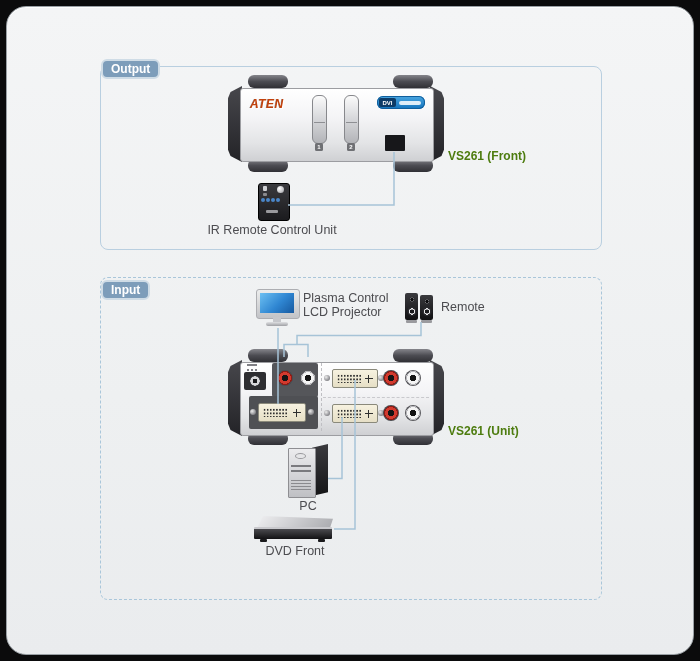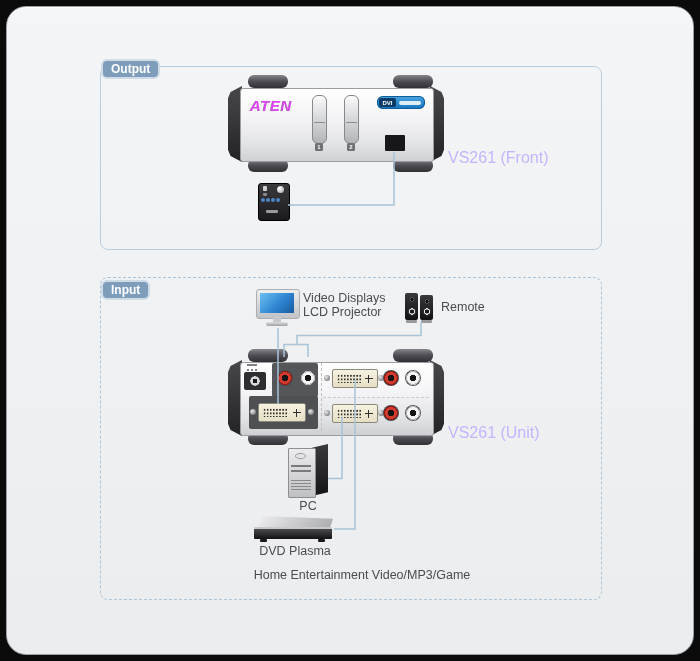--- a/index.html
+++ b/index.html
@@ -14,33 +14,33 @@
     border-radius:20px;background:linear-gradient(180deg,#f4f5f6,#eef0f1 60%,#eaecee);
     border:1px solid #9aa0a5;box-shadow:inset 0 1px 0 rgba(255,255,255,.9);
   }
   .secbox{border-radius:8px;}
   .secbox.solid{border:1px solid #b9cfe0;}
   .secbox.dashed{border:1px dashed #a9c6da;}
   .badge{
     background:#7d9dba;border:2px solid #cfdce6;border-radius:6px;
     color:#fff;font-size:12px;font-weight:bold;padding:1px 8px;line-height:14px;
   }
-  .devlabel{font-weight:normal;font-size:16px;color:#c4b5fd;white-space:nowrap;}
+  .devlabel{font-weight:bold;font-size:12px;color:#4d7c0f;white-space:nowrap;}
   .lbl{font-size:12.5px;color:#4c4c50;white-space:nowrap;}
   .center{text-align:center;}
   
   .foot{height:13px;width:40px;border-radius:6px;
     background:linear-gradient(180deg,#85858b,#4c4c52 50%,#303035);}
   .flange{width:14px;height:76px;background:linear-gradient(180deg,#47474c,#232327);}
   .flange.left{clip-path:polygon(100% 0,18% 8%,0 16%,0 84%,18% 92%,100% 100%);}
   .flange.right{clip-path:polygon(0 0,82% 8%,100% 16%,100% 84%,82% 92%,0 100%);}
   .devbody{width:192px;height:72px;border:1px solid #9c9da1;border-radius:3px;
     background:linear-gradient(180deg,#ffffff,#f4f4f6 40%,#e3e4e6 75%,#cfd0d3);
     box-shadow:inset 0 1px 0 #fff;}
-  .aten{font-style:italic;font-weight:900;font-size:15px;letter-spacing:.5px;color:#d946ef;
+  .aten{font-style:italic;font-weight:900;font-size:12px;letter-spacing:.5px;color:#c2410c;
     text-shadow:1px 1px 0 rgba(255,255,255,.95), -0.5px -0.5px 0 rgba(0,0,0,.4);}
   .pushbtn{width:13px;height:47px;border:1px solid #87888c;border-radius:6px;
     background:linear-gradient(180deg,#fbfbfb,#d9dadd 45%,#b3b4b8);}
   .pushbtn::after{content:"";position:absolute;left:1px;right:1px;top:56%;height:1px;background:#8e8f93;}
   .portlabel{width:8px;height:8px;background:#6f7074;border-radius:1.5px;color:#fff;
     font-size:6px;font-weight:bold;display:flex;align-items:center;justify-content:center;}
   .dvibadge{width:48px;height:13px;border-radius:6px;
     background:linear-gradient(180deg,#4aa6e0,#1373bd);box-shadow:0 0 0 1px #0f5e9c inset;}
   .dvibadge .dbx{position:absolute;left:2px;top:2px;width:17px;height:9px;background:#0d3b66;
     border-radius:2px;color:#fff;font-size:6px;font-weight:bold;display:flex;align-items:center;justify-content:center;}
@@ -140,34 +140,35 @@
       <div class="abs remote" style="left:258px;top:183px"></div>
       <div class="abs" style="left:263px;top:186px;width:4px;height:5px;background:#cfd0d3;border-radius:1px"></div>
       <div class="abs" style="left:263px;top:193px;width:4px;height:3px;background:#8a8a8e;border-radius:1px"></div>
       <div class="abs" style="left:277px;top:186px;width:7px;height:7px;border-radius:50%;background:radial-gradient(circle at 35% 35%,#ffffff,#b9b9bd 70%)"></div>
       <div class="abs rdot" style="left:261px;top:198px"></div>
       <div class="abs rdot" style="left:266px;top:198px"></div>
       <div class="abs rdot" style="left:271px;top:198px"></div>
       <div class="abs rdot" style="left:276px;top:198px"></div>
       <div class="abs" style="left:266px;top:210px;width:12px;height:3px;background:#9a9a9e;border-radius:1px"></div>
     </div>
+    <div class="abs lbl center" style="left:172px;top:223px;width:200px">IR Remote Control Unit</div>
   </div>
 
   <div class="g">
     <div class="abs secbox dashed" style="left:100px;top:277px;width:500px;height:321px"></div>
     <div class="abs badge" style="left:101px;top:280px">Input</div>
 
     <div class="g">
       <div class="abs monframe" style="left:256px;top:289px">
         <div class="monscreen"></div>
       </div>
       <div class="abs monneck" style="left:273px;top:317px"></div>
       <div class="abs monbase" style="left:266px;top:322px"></div>
     </div>
-    <div class="abs lbl" style="left:303px;top:291px">Video Displays</div>
+    <div class="abs lbl" style="left:303px;top:291px">Plasma Control</div>
     <div class="abs lbl" style="left:303px;top:305px">LCD Projector</div>
 
     <div class="g">
       <div class="abs spk" style="left:405px;top:293px;width:13px;height:27px">
         <span class="tw"></span>
         <span class="wf"></span>
       </div>
       <div class="abs spk" style="left:420px;top:295px;width:13px;height:25px">
         <span class="tw"></span>
         <span class="wf"></span>
@@ -235,23 +236,22 @@
       <div class="abs pcgrill" style="left:291px;top:480px"></div>
     </div>
     <div class="abs lbl center" style="left:278px;top:499px;width:60px">PC</div>
 
     <div class="g">
       <div class="abs dvdtop" style="left:257px;top:516px"></div>
       <div class="abs dvdfront" style="left:254px;top:527px"></div>
       <div class="abs dvdfoot" style="left:260px;top:539px"></div>
       <div class="abs dvdfoot" style="left:318px;top:539px"></div>
     </div>
-    <div class="abs lbl center" style="left:253px;top:544px;width:84px">DVD Plasma</div>
-
-    <div class="abs lbl center" style="left:162px;top:568px;width:400px">Home Entertainment Video/MP3/Game</div>
+    <div class="abs lbl center" style="left:253px;top:544px;width:84px">DVD Front</div>
+
   </div>
 
   <svg id="wires" width="700" height="661" viewBox="0 0 700 661">
     <polyline points="288,205 394,205 394,152"></polyline>
     <line x1="278" y1="328" x2="278" y2="404"></line>
     <polyline points="421,322 421,335.5 297,335.5 297,344"></polyline>
     <polyline points="284,357 284,344.5 308,344.5 308,357"></polyline>
     <polyline points="355,380 355,529 334,529"></polyline>
     <polyline points="342,417 342,478.5 328,478.5"></polyline>
   </svg>

